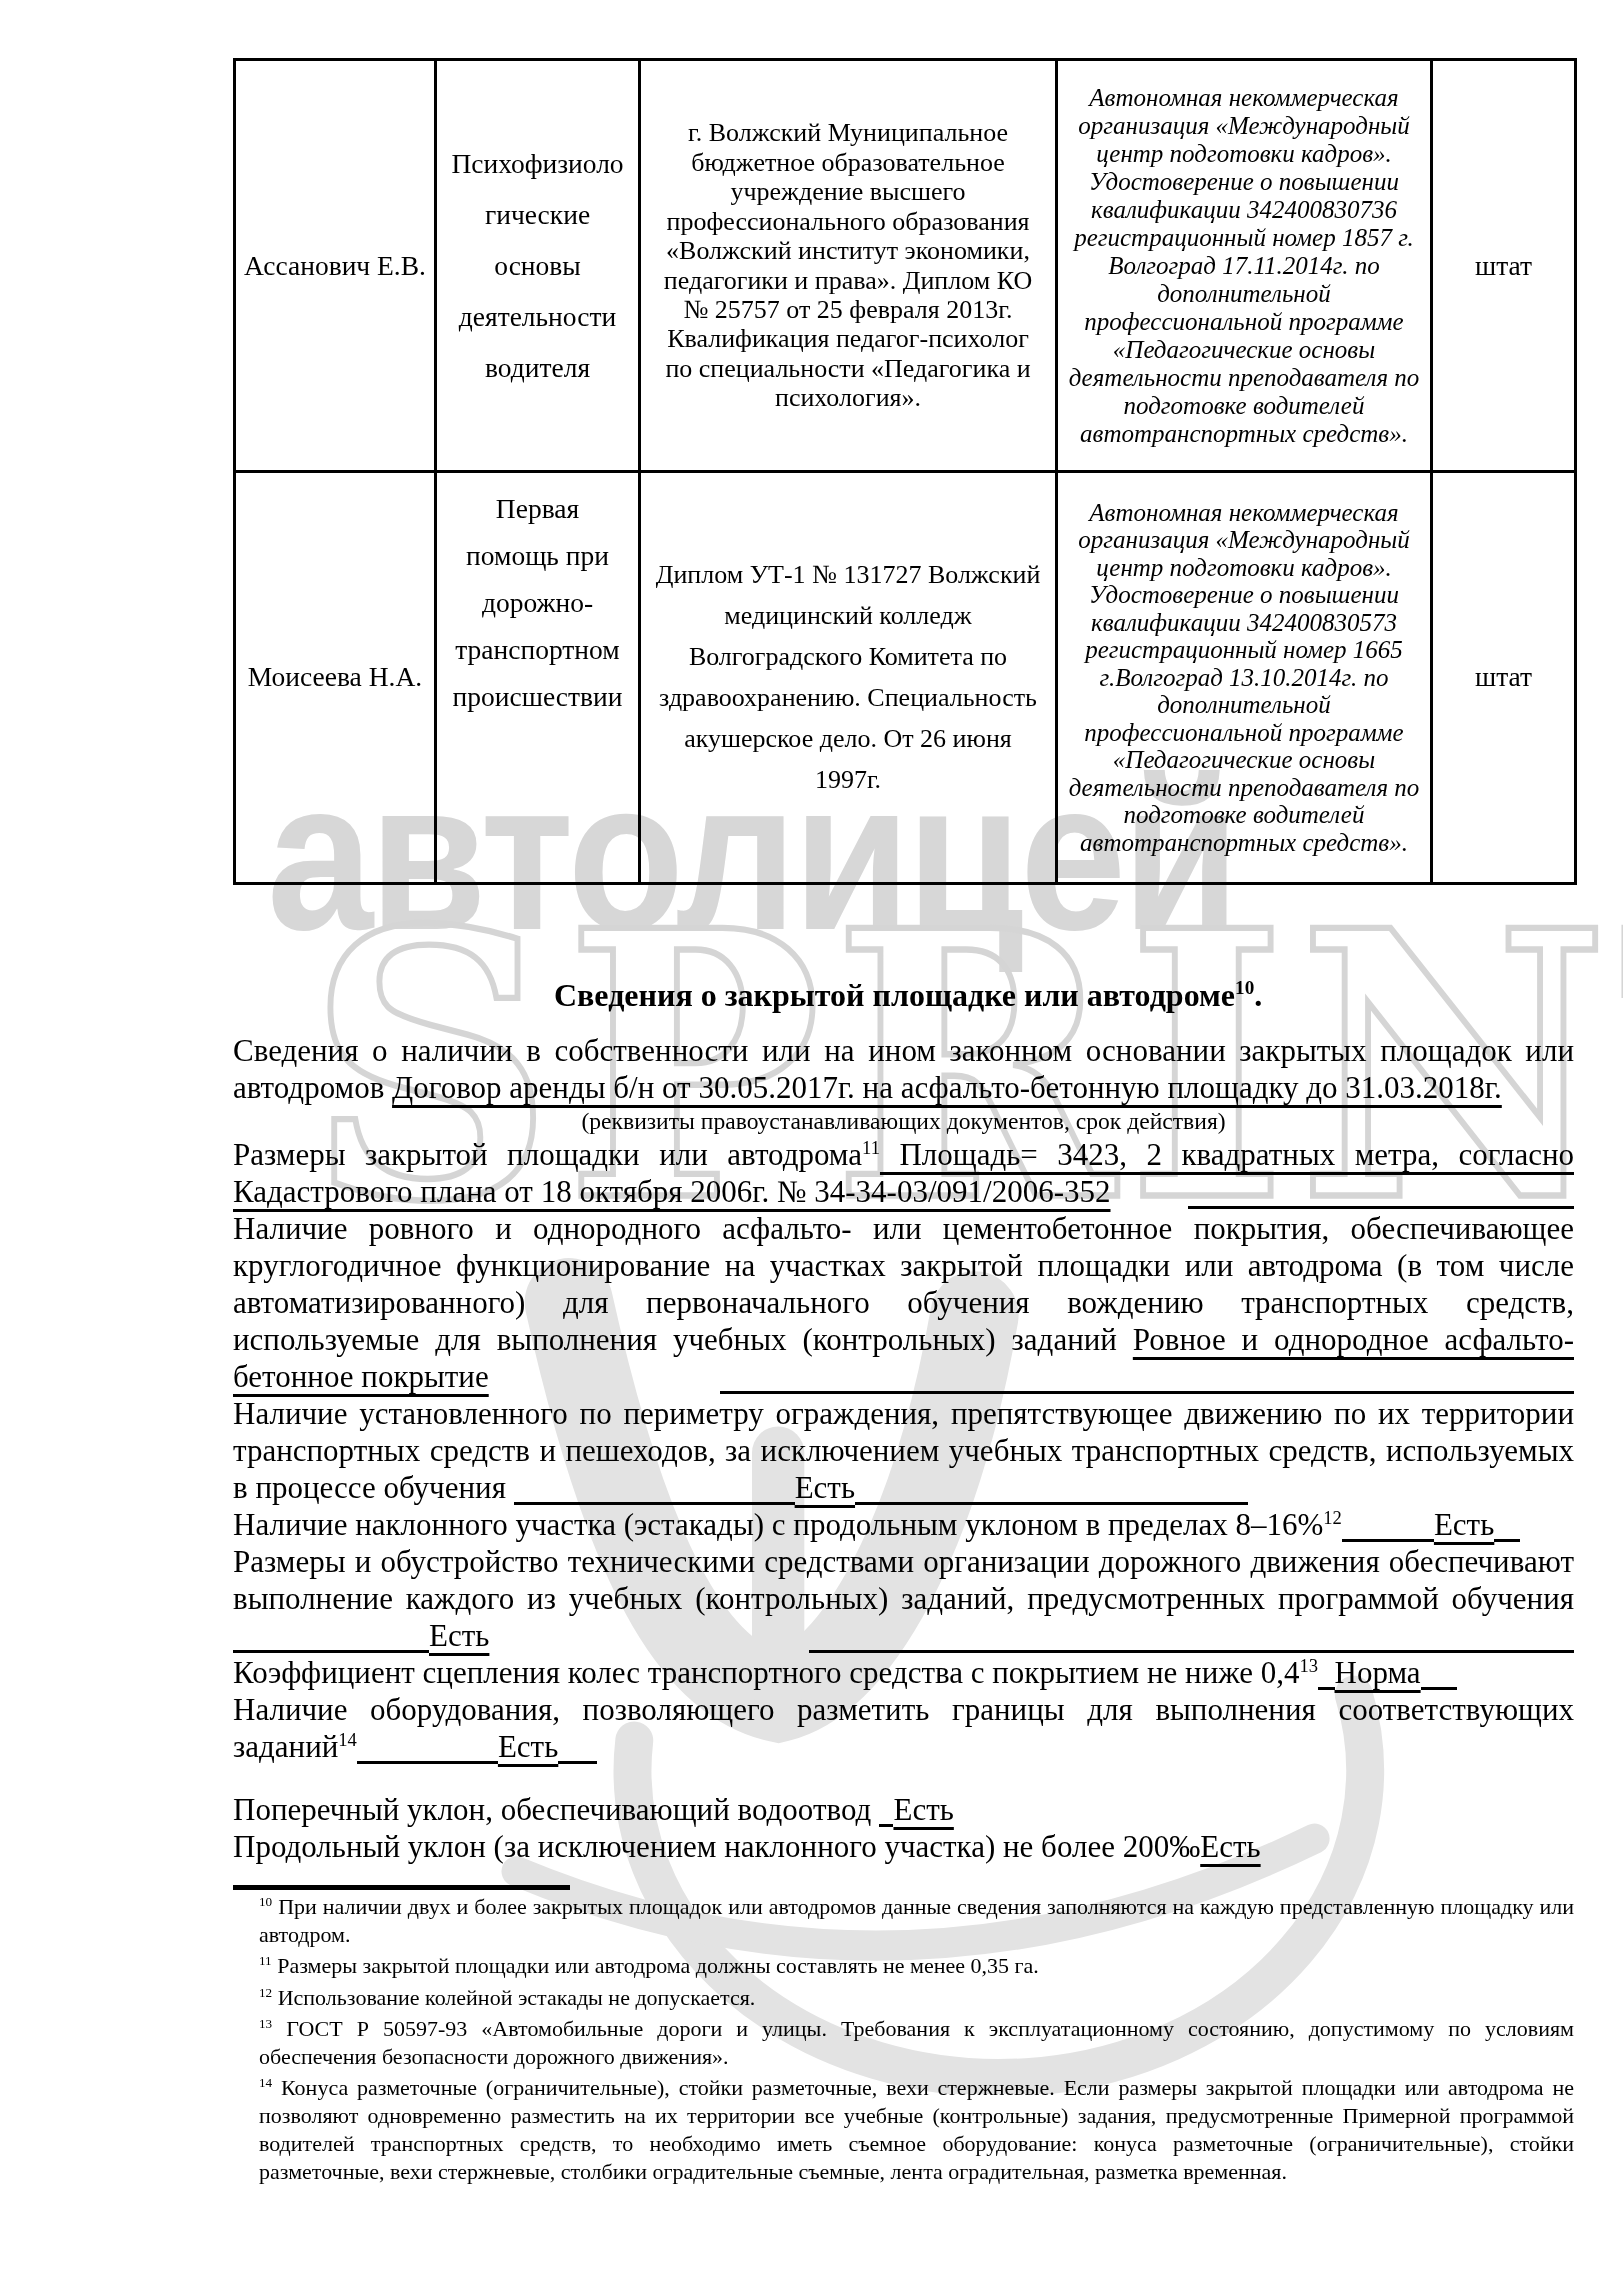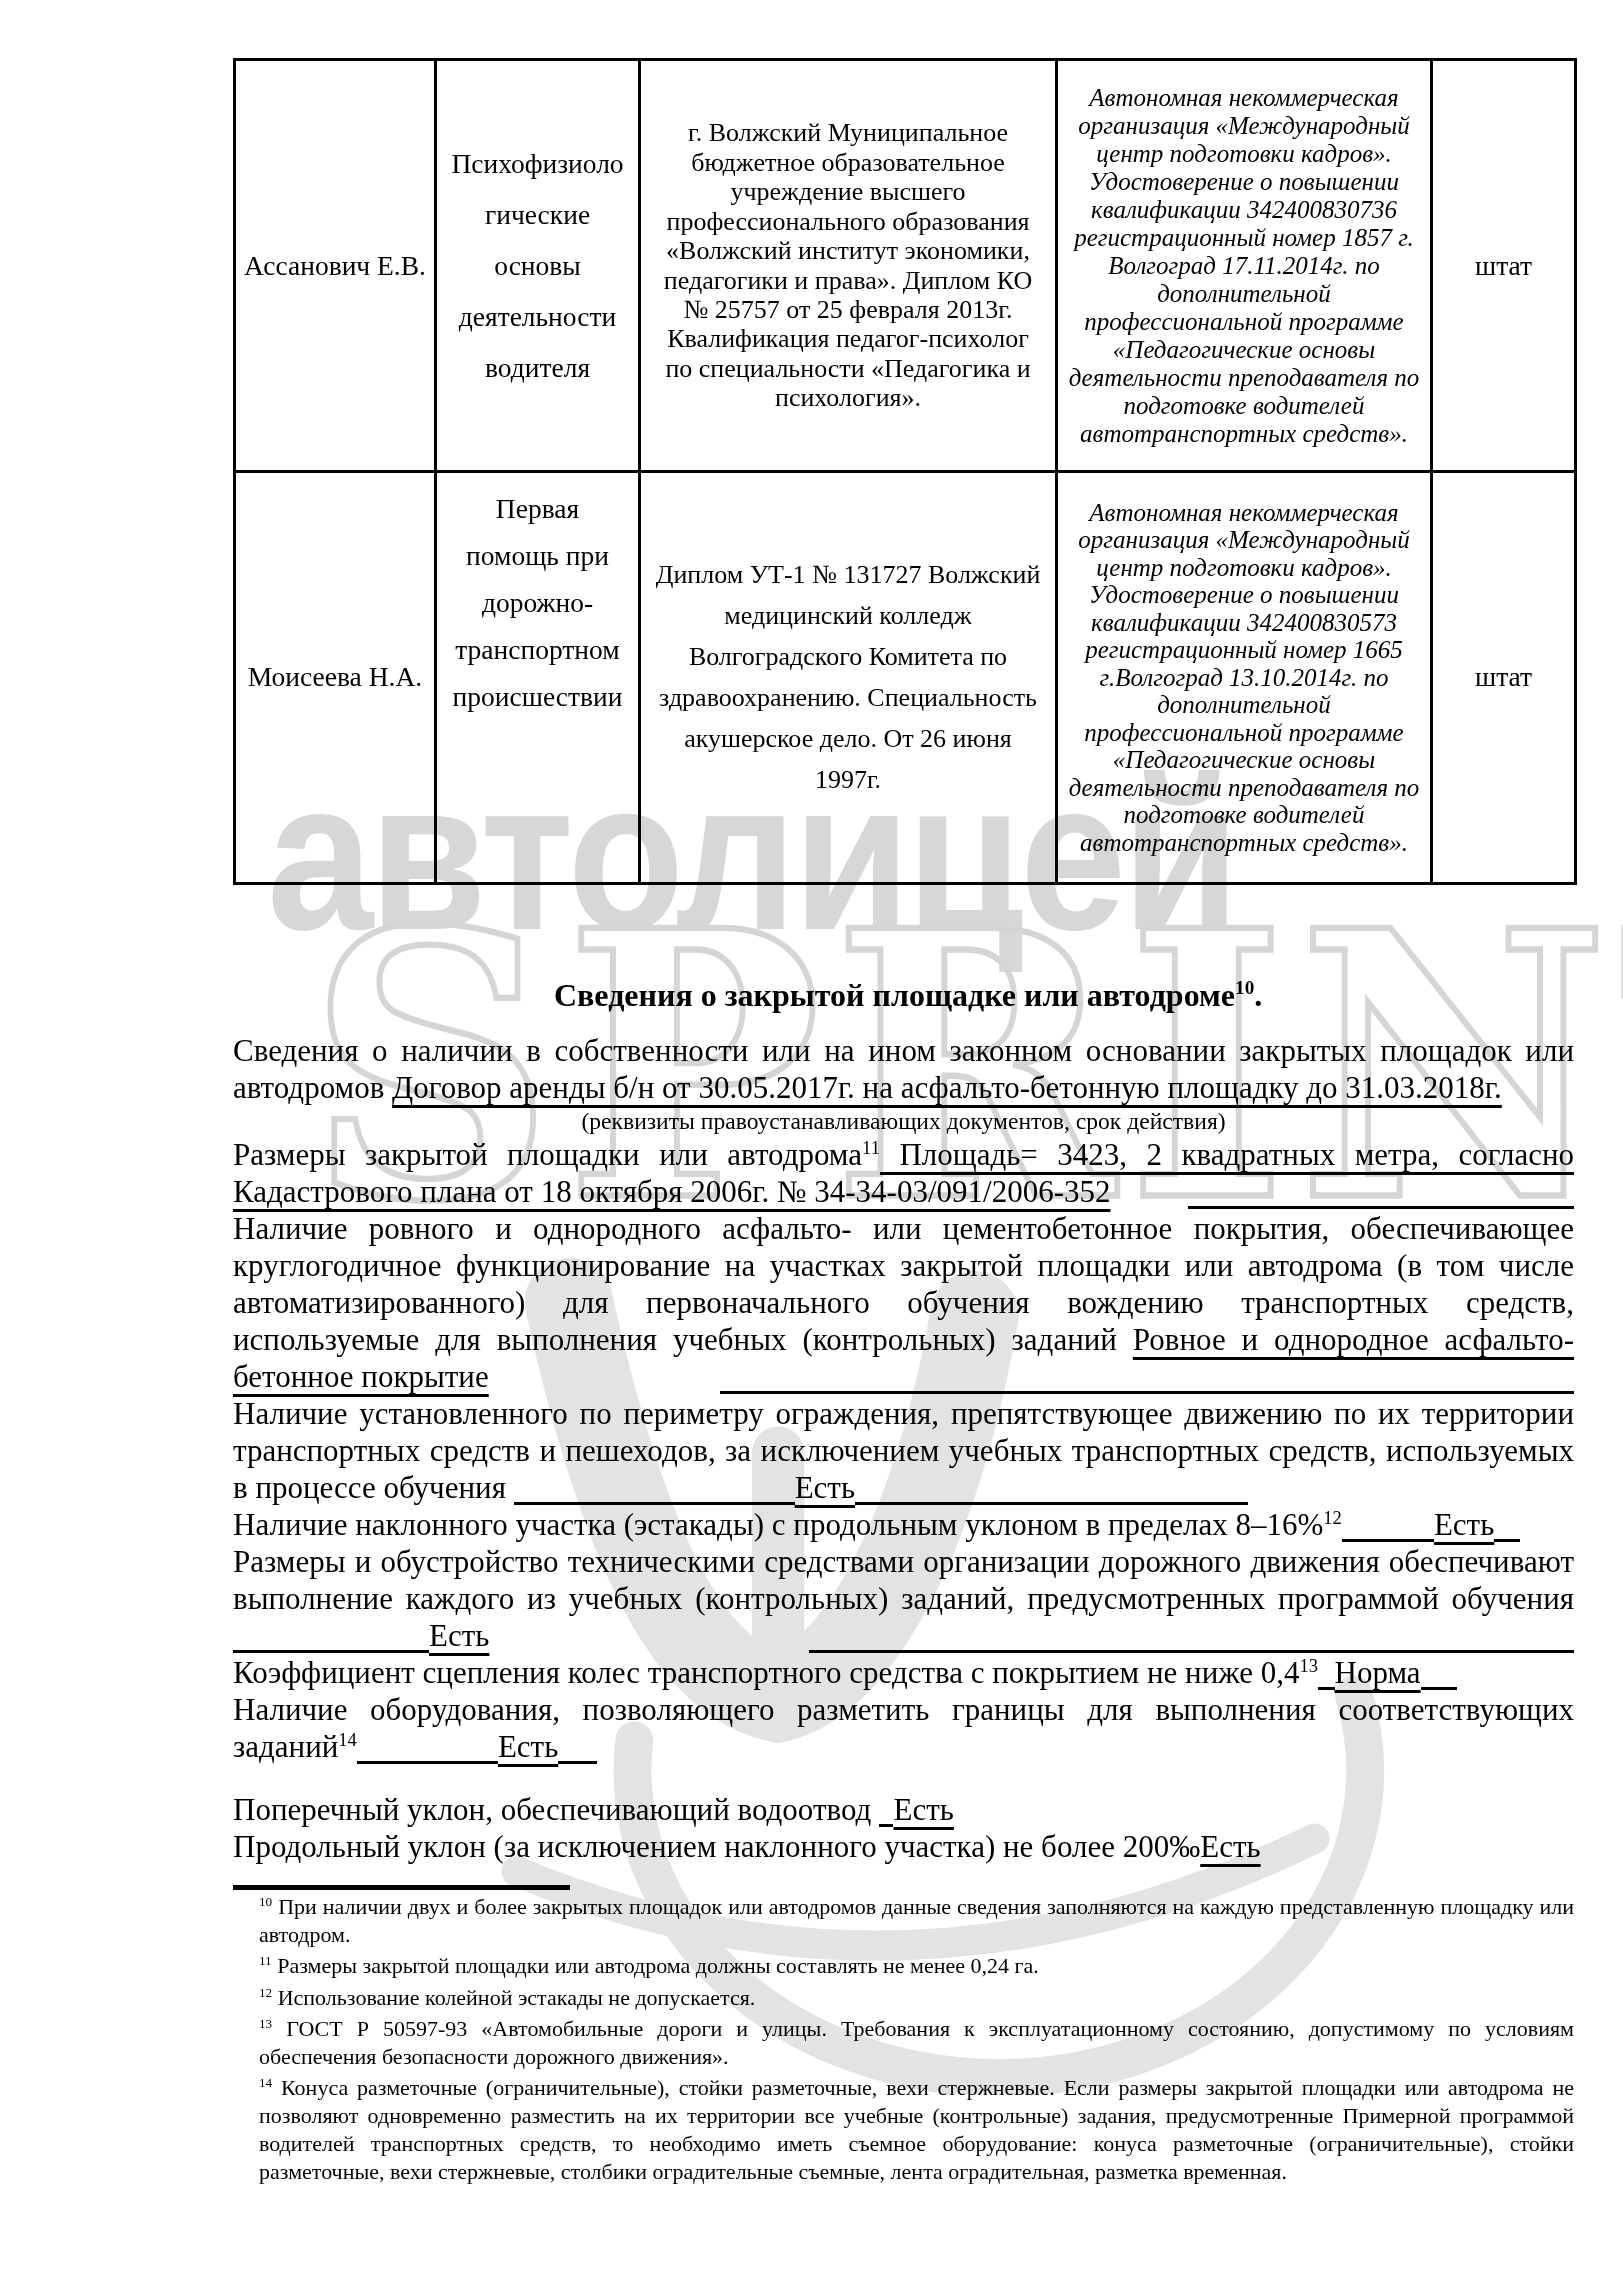--- a/index.html
+++ b/index.html
@@ -160,20 +160,20 @@
       <span>Поперечный уклон, обеспечивающий водоотвод </span><span class="blank" style="width:14.4px"></span><u class="uval">Есть</u>
     </p>
 
     <p class="para">
       <span>Продольный уклон (за исключением наклонного участка) не более 200‰</span><u class="uval">Есть</u>
     </p>
 
     <div class="fn-sep"></div>
 
     <div class="fn"><sup>10</sup> <span>При наличии двух и более закрытых площадок или автодромов данные сведения заполняются на каждую представленную площадку или автодром.</span></div>
-    <div class="fn"><sup>11</sup> <span>Размеры закрытой площадки или автодрома должны составлять не менее 0,24 га.</span></div>
+    <div class="fn"><sup>11</sup> <span>Размеры закрытой площадки или автодрома должны составлять не менее 0,35 га.</span></div>
     <div class="fn"><sup>12</sup> <span>Использование колейной эстакады не допускается.</span></div>
     <div class="fn"><sup>13</sup> <span>ГОСТ Р 50597-93 «Автомобильные дороги и улицы. Требования к эксплуатационному состоянию, допустимому по условиям обеспечения безопасности дорожного движения».</span></div>
     <div class="fn"><sup>14</sup> <span>Конуса разметочные (ограничительные), стойки разметочные, вехи стержневые. Если размеры закрытой площадки или автодрома не позволяют одновременно разместить на их территории все учебные (контрольные) задания, предусмотренные Примерной программой водителей транспортных средств, то  необходимо иметь съемное оборудование: конуса разметочные (ограничительные), стойки разметочные, вехи стержневые, столбики оградительные съемные, лента оградительная, разметка временная.</span></div>
 
   </div>
 </div>
 
 
 </body></html>

